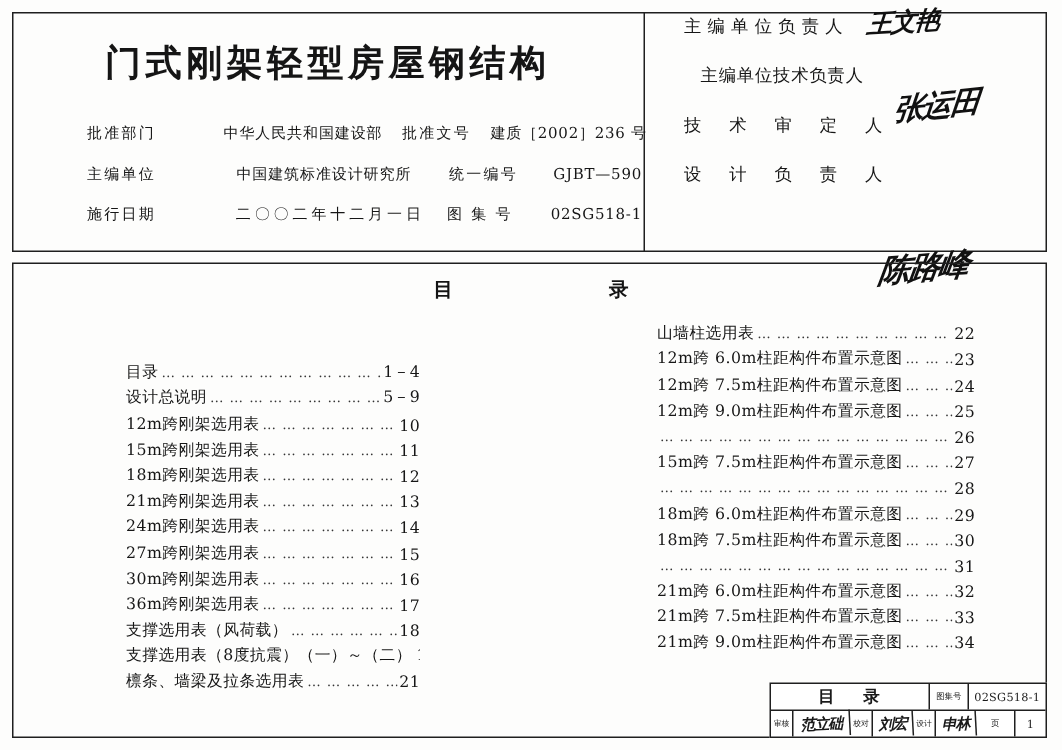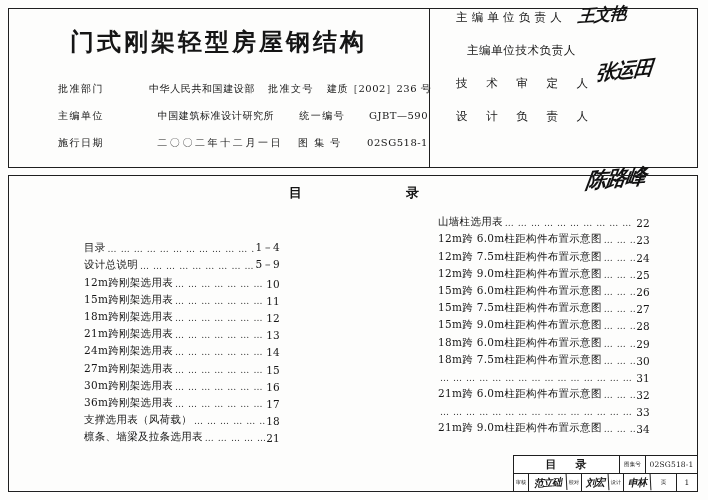--- a/index.html
+++ b/index.html
@@ -357,20 +357,25 @@
         <span class="toc-text">36m跨刚架选用表</span>
         <span class="toc-dots">… … … … … … … … … … … … … … … … … … … … … … … … … … … … … … … … … … … … … …</span>
         <span class="toc-page">17</span>
       </div>
       <div class="toc-item">
         <span class="toc-text">支撑选用表（风荷载）</span>
         <span class="toc-dots">… … … … … … … … … … … … … … … … … … … … … … … … … … … … … … … … … … … … … …</span>
         <span class="toc-page">18</span>
       </div>
       <div class="toc-item">
+        <span class="toc-text">支撑选用表（8度抗震）（一）～（二）</span>
+        <span class="toc-dots">… … … … … … … … … … … … … … … … … … … … … … … … … … … … … … … … … … … … … …</span>
+        <span class="toc-page">19－20</span>
+      </div>
+      <div class="toc-item">
         <span class="toc-text">檩条、墙梁及拉条选用表</span>
         <span class="toc-dots">… … … … … … … … … … … … … … … … … … … … … … … … … … … … … … … … … … … … … …</span>
         <span class="toc-page">21</span>
       </div>
     </div>
   <div class="toc-col right" id="toc-right">
       <div class="toc-item">
         <span class="toc-text">山墙柱选用表</span>
         <span class="toc-dots">… … … … … … … … … … … … … … … … … … … … … … … … … … … … … … … … … … … … … …</span>
         <span class="toc-page">22</span>
@@ -384,31 +389,29 @@
         <span class="toc-text">12m跨 7.5m柱距构件布置示意图</span>
         <span class="toc-dots">… … … … … … … … … … … … … … … … … … … … … … … … … … … … … … … … … … … … … …</span>
         <span class="toc-page">24</span>
       </div>
       <div class="toc-item">
         <span class="toc-text">12m跨 9.0m柱距构件布置示意图</span>
         <span class="toc-dots">… … … … … … … … … … … … … … … … … … … … … … … … … … … … … … … … … … … … … …</span>
         <span class="toc-page">25</span>
       </div>
       <div class="toc-item">
-        <span class="toc-text">15m跨 6.0m柱距构件布置示意图</span>
         <span class="toc-dots">… … … … … … … … … … … … … … … … … … … … … … … … … … … … … … … … … … … … … …</span>
         <span class="toc-page">26</span>
       </div>
       <div class="toc-item">
         <span class="toc-text">15m跨 7.5m柱距构件布置示意图</span>
         <span class="toc-dots">… … … … … … … … … … … … … … … … … … … … … … … … … … … … … … … … … … … … … …</span>
         <span class="toc-page">27</span>
       </div>
       <div class="toc-item">
-        <span class="toc-text">15m跨 9.0m柱距构件布置示意图</span>
         <span class="toc-dots">… … … … … … … … … … … … … … … … … … … … … … … … … … … … … … … … … … … … … …</span>
         <span class="toc-page">28</span>
       </div>
       <div class="toc-item">
         <span class="toc-text">18m跨 6.0m柱距构件布置示意图</span>
         <span class="toc-dots">… … … … … … … … … … … … … … … … … … … … … … … … … … … … … … … … … … … … … …</span>
         <span class="toc-page">29</span>
       </div>
       <div class="toc-item">
         <span class="toc-text">18m跨 7.5m柱距构件布置示意图</span>
@@ -418,20 +421,21 @@
       <div class="toc-item">
         <span class="toc-dots">… … … … … … … … … … … … … … … … … … … … … … … … … … … … … … … … … … … … … …</span>
         <span class="toc-page">31</span>
       </div>
       <div class="toc-item">
         <span class="toc-text">21m跨 6.0m柱距构件布置示意图</span>
         <span class="toc-dots">… … … … … … … … … … … … … … … … … … … … … … … … … … … … … … … … … … … … … …</span>
         <span class="toc-page">32</span>
       </div>
       <div class="toc-item">
+        <span class="toc-text">21m跨 7.5m柱距构件布置示意图</span>
         <span class="toc-dots">… … … … … … … … … … … … … … … … … … … … … … … … … … … … … … … … … … … … … …</span>
         <span class="toc-page">33</span>
       </div>
       <div class="toc-item">
         <span class="toc-text">21m跨 9.0m柱距构件布置示意图</span>
         <span class="toc-dots">… … … … … … … … … … … … … … … … … … … … … … … … … … … … … … … … … … … … … …</span>
         <span class="toc-page">34</span>
       </div>
     </div>
 

